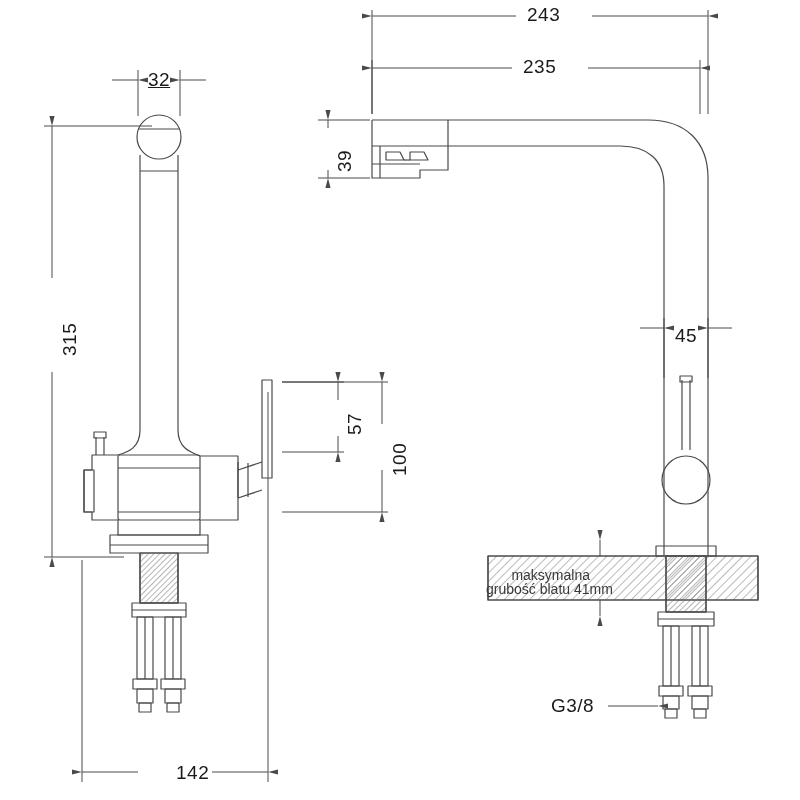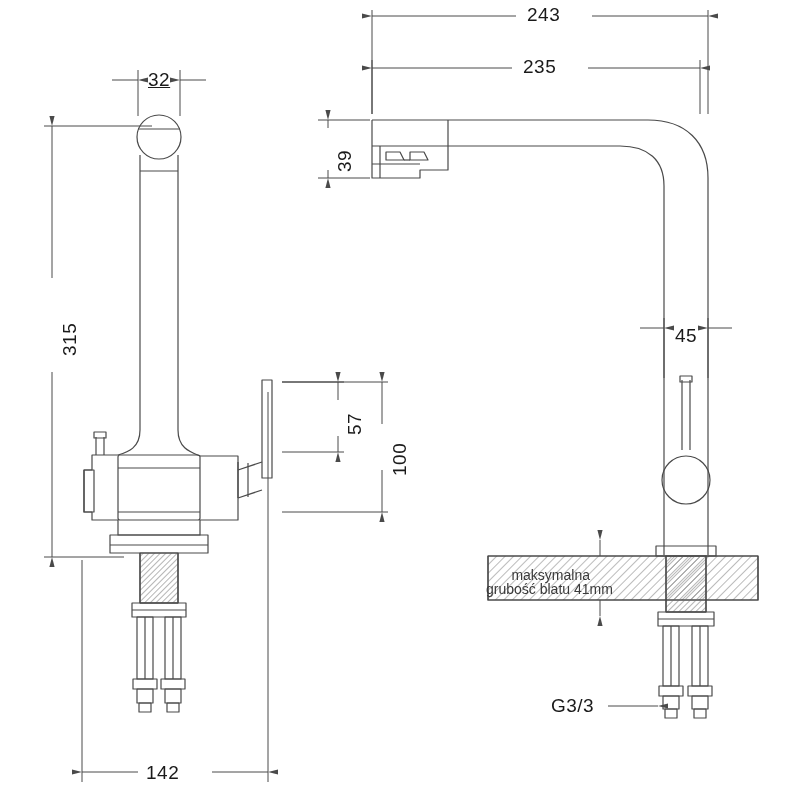--- a/index.html
+++ b/index.html
@@ -228,22 +228,22 @@
   <div class="dim-label vert" style="left:334px; top:172px;">39</div>
 
   <div class="dim-label vert" style="left:59px; top:356px;">315</div>
 
   <div class="dim-label vert" style="left:344px; top:435px;">57</div>
 
   <div class="dim-label vert" style="left:389px; top:476px;">100</div>
 
   <div class="dim-label" style="left:675px; top:317px;margin-top:8px;">45</div>
 
-  <div class="dim-label" style="left:146px; top:762px;">142</div>
+  <div class="dim-label" style="left:176px; top:762px;">142</div>
 
   <div class="note" style="left:486px; top:568px; width:104px;">
     <div>maksymalna</div>
     <div>grubość blatu 41mm</div>
   </div>
 
-  <div class="dim-label" style="left:551px; top:695px;">G3/3</div>
+  <div class="dim-label" style="left:551px; top:695px;">G3/8</div>
 
 </div>
 
 </body></html>

